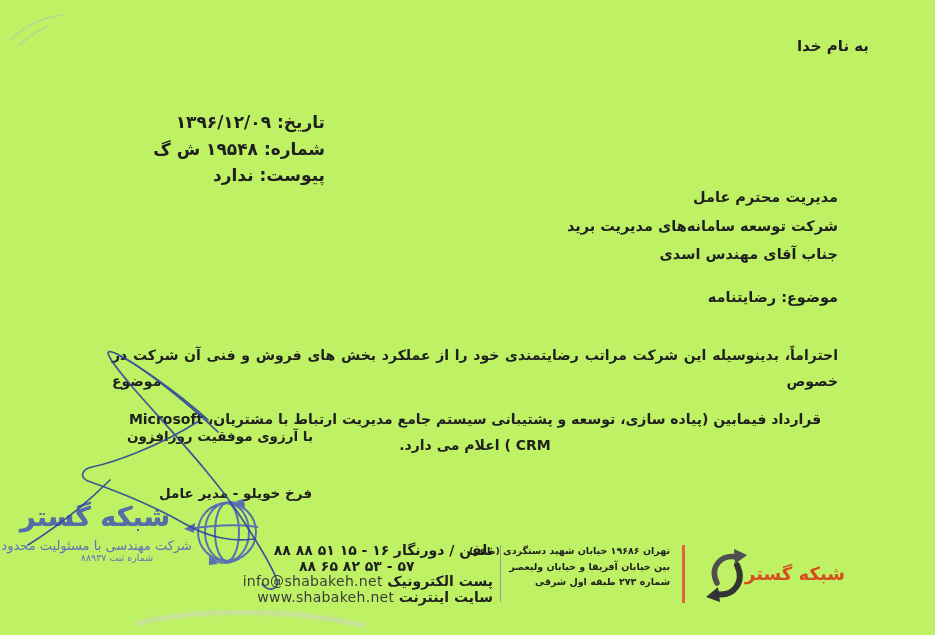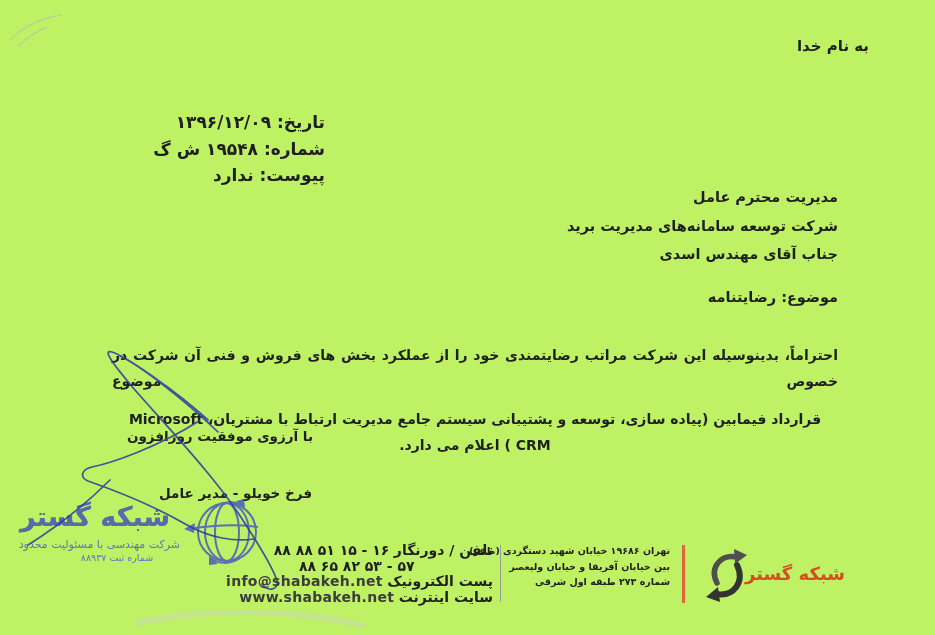--- a/index.html
+++ b/index.html
@@ -23,34 +23,34 @@
   .body-line2{text-align:center;line-height:26px;margin-top:12px;}
   .closing-wish{top:428px;right:622px;font-size:13.5px;white-space:nowrap;}
   .closing-name{top:465px;right:623px;font-size:13.5px;white-space:nowrap;margin-top:20px;}
 
   
   .stamp-brand{
     top:501px;right:765px;font-size:27px;letter-spacing:1px;
     color:#4050b8;opacity:.82;white-space:nowrap;
     text-shadow:0 0 .6px #4050b8;
   }
-  .stamp-sub1{top:538px;left:40px;width:140px;text-align:center;
-    font-size:11px;color:#5765c5;opacity:.9;white-space:nowrap;}
+  .stamp-sub1{top:538px;left:52px;width:140px;text-align:center;
+    font-size:13px;color:#5765c5;opacity:.9;white-space:nowrap;}
   .stamp-sub2{top:552px;left:62px;width:110px;text-align:center;
     font-size:9.5px;color:#5765c5;opacity:.9;white-space:nowrap;}
   .stamp-globe{top:494px;left:180px;width:84px;height:80px;opacity:.85;}
 
   
   .f-company{top:543px;right:265px;text-align:right;}
   .f-company-line{font-size:9.5px;line-height:15.6px;white-space:nowrap;}
   .f-contact{top:543px;right:442px;text-align:right;}
   .c-row{font-size:14px;line-height:15.6px;white-space:nowrap;}
   .c-label{display:inline-block;min-width:74px;font-weight:bold;}
   .c-value{font-weight:bold;}
-  .c-latin{font-weight:bold;color:#3c3c3c;letter-spacing:.3px;margin-left:40px;}
+  .c-latin{font-weight:normal;color:#3c3c3c;letter-spacing:.3px;margin-left:40px;}
   .f-divider{top:545px;left:500px;width:1px;height:57px;background:#9a9a9a;}
   .f-orange-line{top:545px;left:682px;width:2.5px;height:58px;background:#e0653a;}
   .logo-text{top:563px;right:90px;font-size:18px;color:#d74e1e;white-space:nowrap;letter-spacing:-.5px;}
   .logo-arrows{top:545px;left:701px;width:52px;height:60px;}
 
   .overlay{top:0;left:0;width:935px;height:635px;pointer-events:none;}
 </style>
 </head>
 <body>
 

